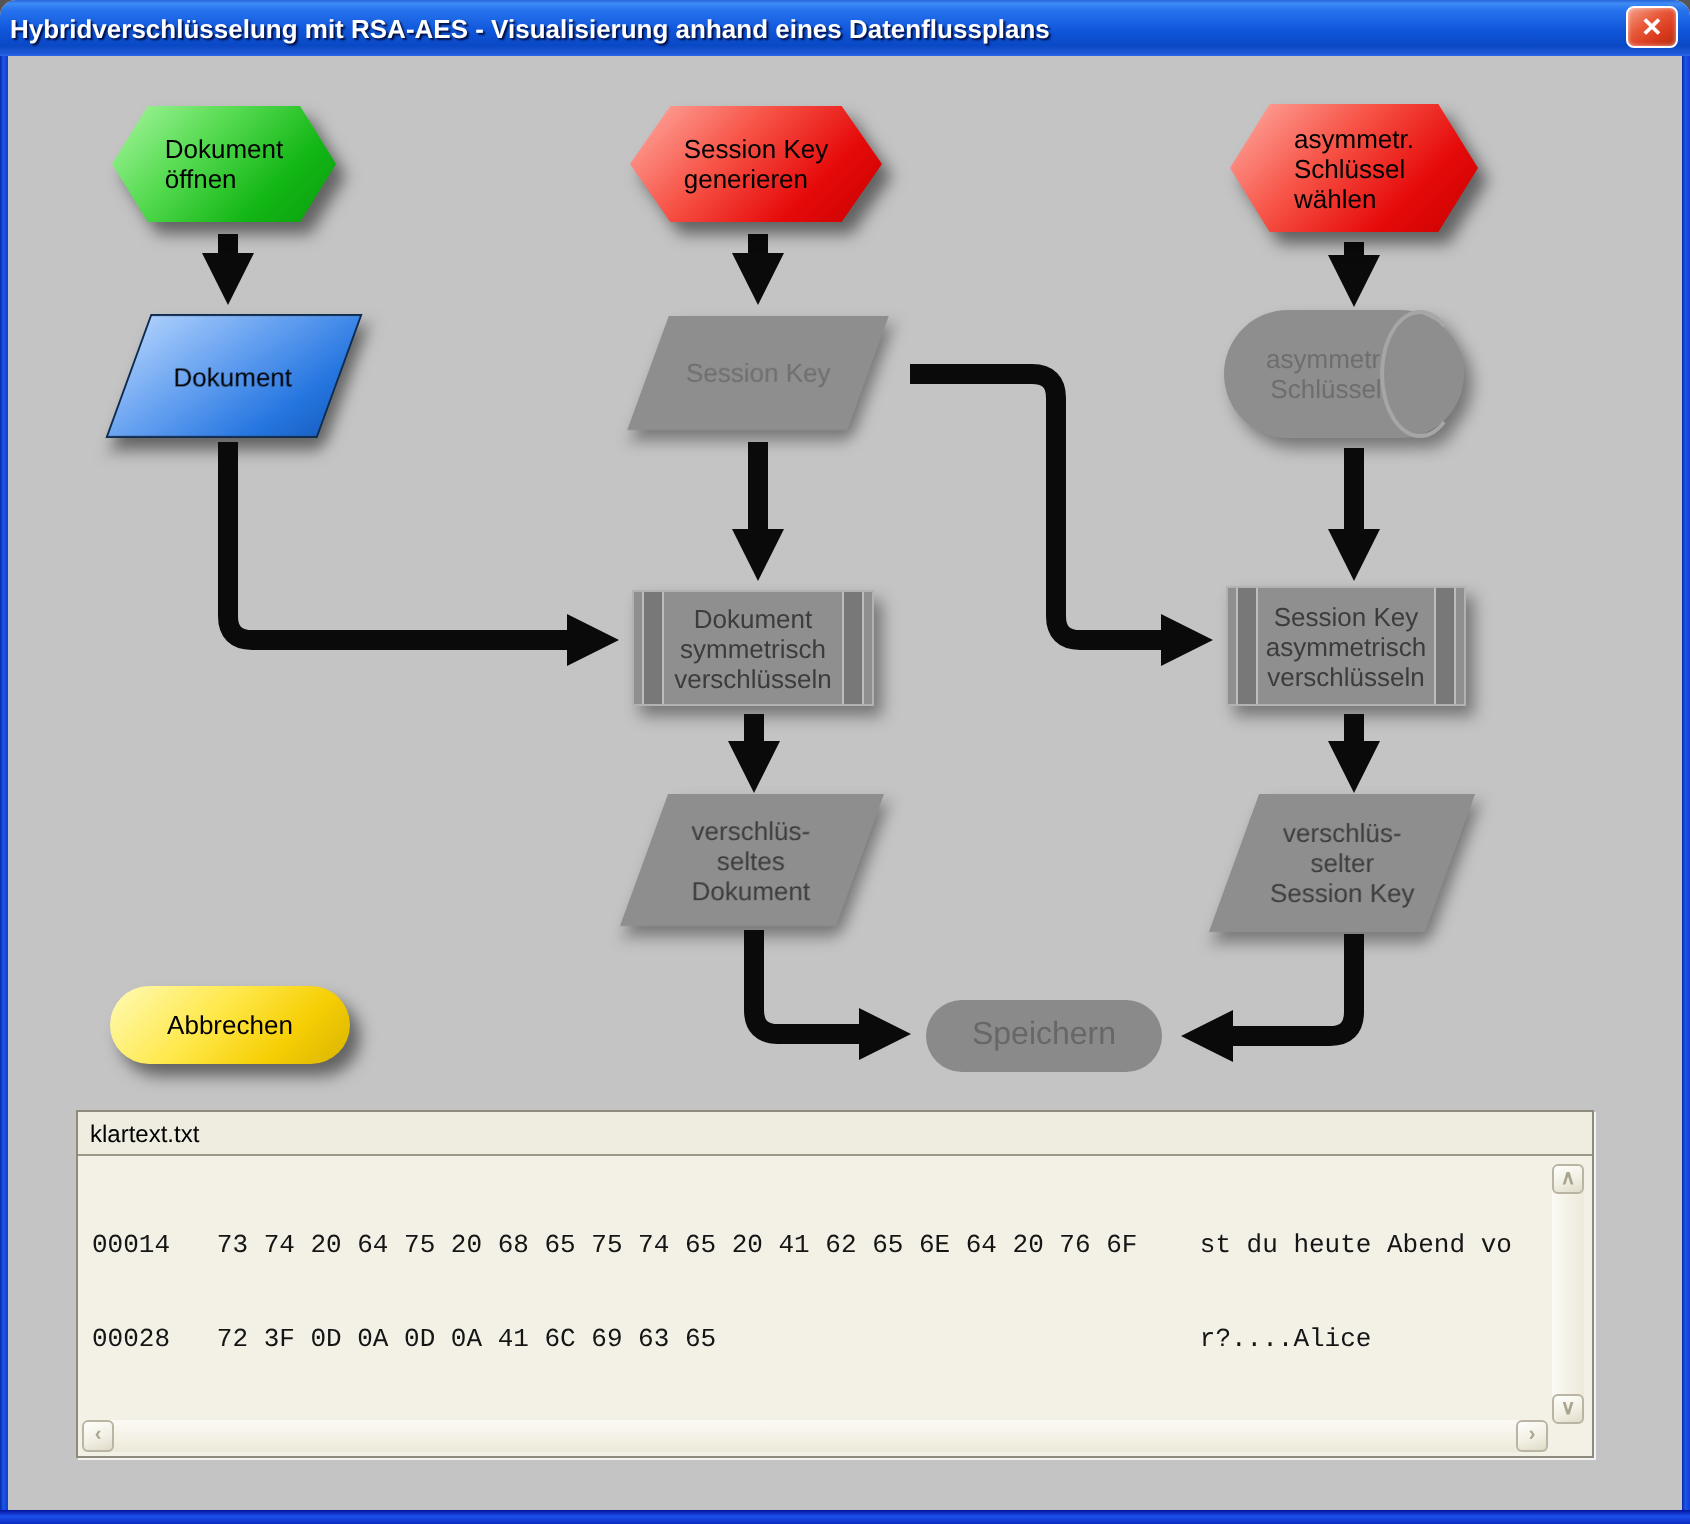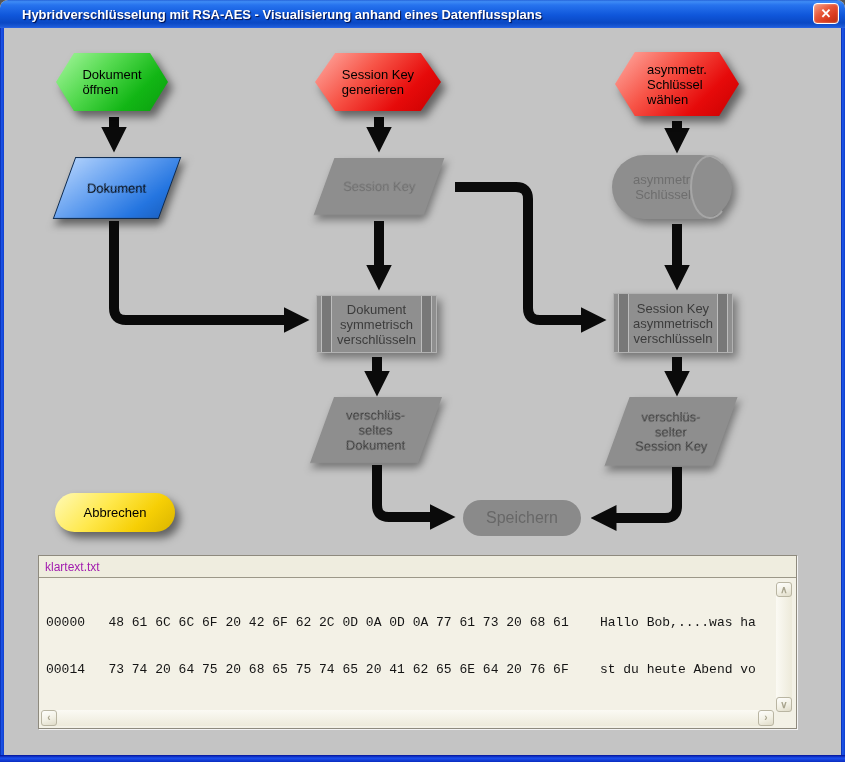--- a/index.html
+++ b/index.html
@@ -17,21 +17,21 @@
   .frame-bottom{position:absolute;left:0;right:0;bottom:0;height:7px;
     background:linear-gradient(180deg,#02129A,#1C50EE 45%,#0A2CC0);z-index:50;}
   
   .titlebar{
     position:absolute;left:0;top:0;width:845px;height:28px;z-index:60;
     background:linear-gradient(180deg,#2664D9 0%,#3E8BF5 6%,#2773EE 18%,#0F56DA 55%,#0A48C4 82%,#1D5BD8 96%,#2E66E8 100%);
     border-radius:8px 8px 0 0;
     display:flex;align-items:center;
   }
   .titlebar .title{
-    color:#fff;font-weight:bold;font-size:13px;padding-left:22px;
+    color:#fff;font-weight:bold;font-size:13px;padding-left:5px;
     text-shadow:1px 1px 1px rgba(0,0,40,.85);white-space:nowrap;
   }
   .close-btn{
     position:absolute;right:6px;top:3px;width:26px;height:21px;
     background:linear-gradient(145deg,#F5A089 0%,#E8593A 40%,#D93A1D 70%,#B52F10 100%);
     border:1px solid #FFFFFF;border-radius:4px;
     display:flex;align-items:center;justify-content:center;cursor:pointer;
     box-shadow:inset 0 0 2px rgba(255,255,255,.6);
   }
   .close-btn span{color:#fff;font-weight:bold;font-size:13px;line-height:1;}
@@ -80,21 +80,21 @@
   .txt-mid{color:#6E6E6E;}
   
   .hex-panel{
     position:absolute;left:38px;top:555px;width:759px;height:174px;z-index:3;
     background:#F3F1E6;border:1px solid #8E8A7E;
     box-shadow:1px 1px 0 rgba(255,255,255,.8);
   }
   .hex-header{
     position:absolute;left:0;top:0;right:0;height:22px;background:#EFEDDF;
     border-bottom:1px solid #9C9888;display:flex;align-items:center;
-    font-size:12px;color:#a21caf;padding-left:6px;
+    font-size:12px;color:#000000;padding-left:6px;
   }
   .hex-dump{
     position:absolute;left:0;top:23px;right:20px;bottom:18px;overflow:hidden;
     font-family:"Liberation Mono",monospace;font-size:13px;line-height:15.5px;
     color:#151515;padding:5px 0 0 7px;white-space:pre;cursor:text;
   }
   .hex-line{white-space:pre;}
   .vscroll{
     position:absolute;top:26px;right:4px;width:16px;height:130px;
     background:linear-gradient(90deg,#FBFAF4,#EDEADA);border-radius:2px;
@@ -214,21 +214,20 @@
 
   <div class="pill pill-yellow shadow-strong" style="left:55px;top:493px;width:120px;height:39px;font-size:13px;">
     <span>Abbrechen</span>
   </div>
 
   <div class="hex-panel">
     <div class="hex-header">
       <span>klartext.txt</span>
     </div>
     <div class="hex-dump">
-      <div class="hex-line">00000   48 61 6C 6C 6F 20 42 6F 62 2C 0D 0A 0D 0A 77 61 73 20 68 61    Hallo Bob,....was ha</div>
       <div class="hex-line">00014   73 74 20 64 75 20 68 65 75 74 65 20 41 62 65 6E 64 20 76 6F    st du heute Abend vo</div>
       <div class="hex-line">00028   72 3F 0D 0A 0D 0A 41 6C 69 63 65                               r?....Alice</div>
     </div>
     <div class="vscroll">
       <div class="sbtn up">
         <span>∧</span>
       </div>
       <div class="sbtn down">
         <span>∨</span>
       </div>

